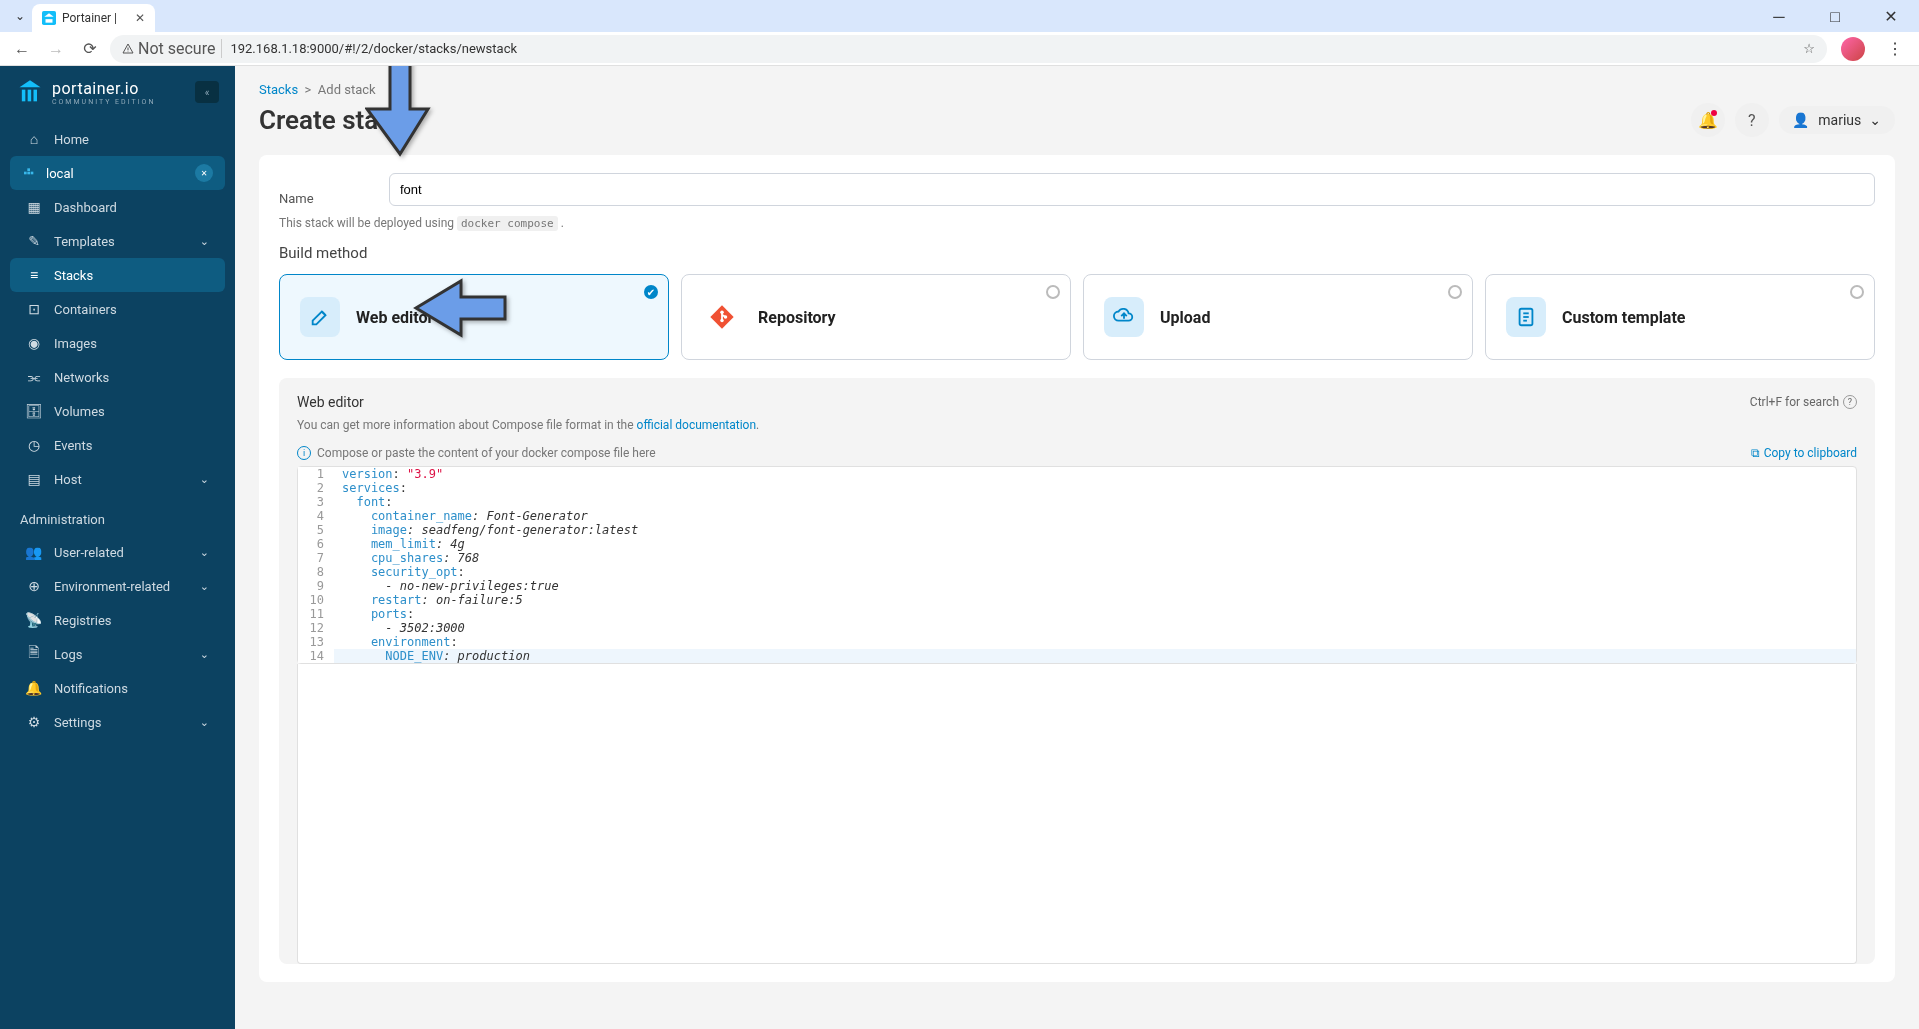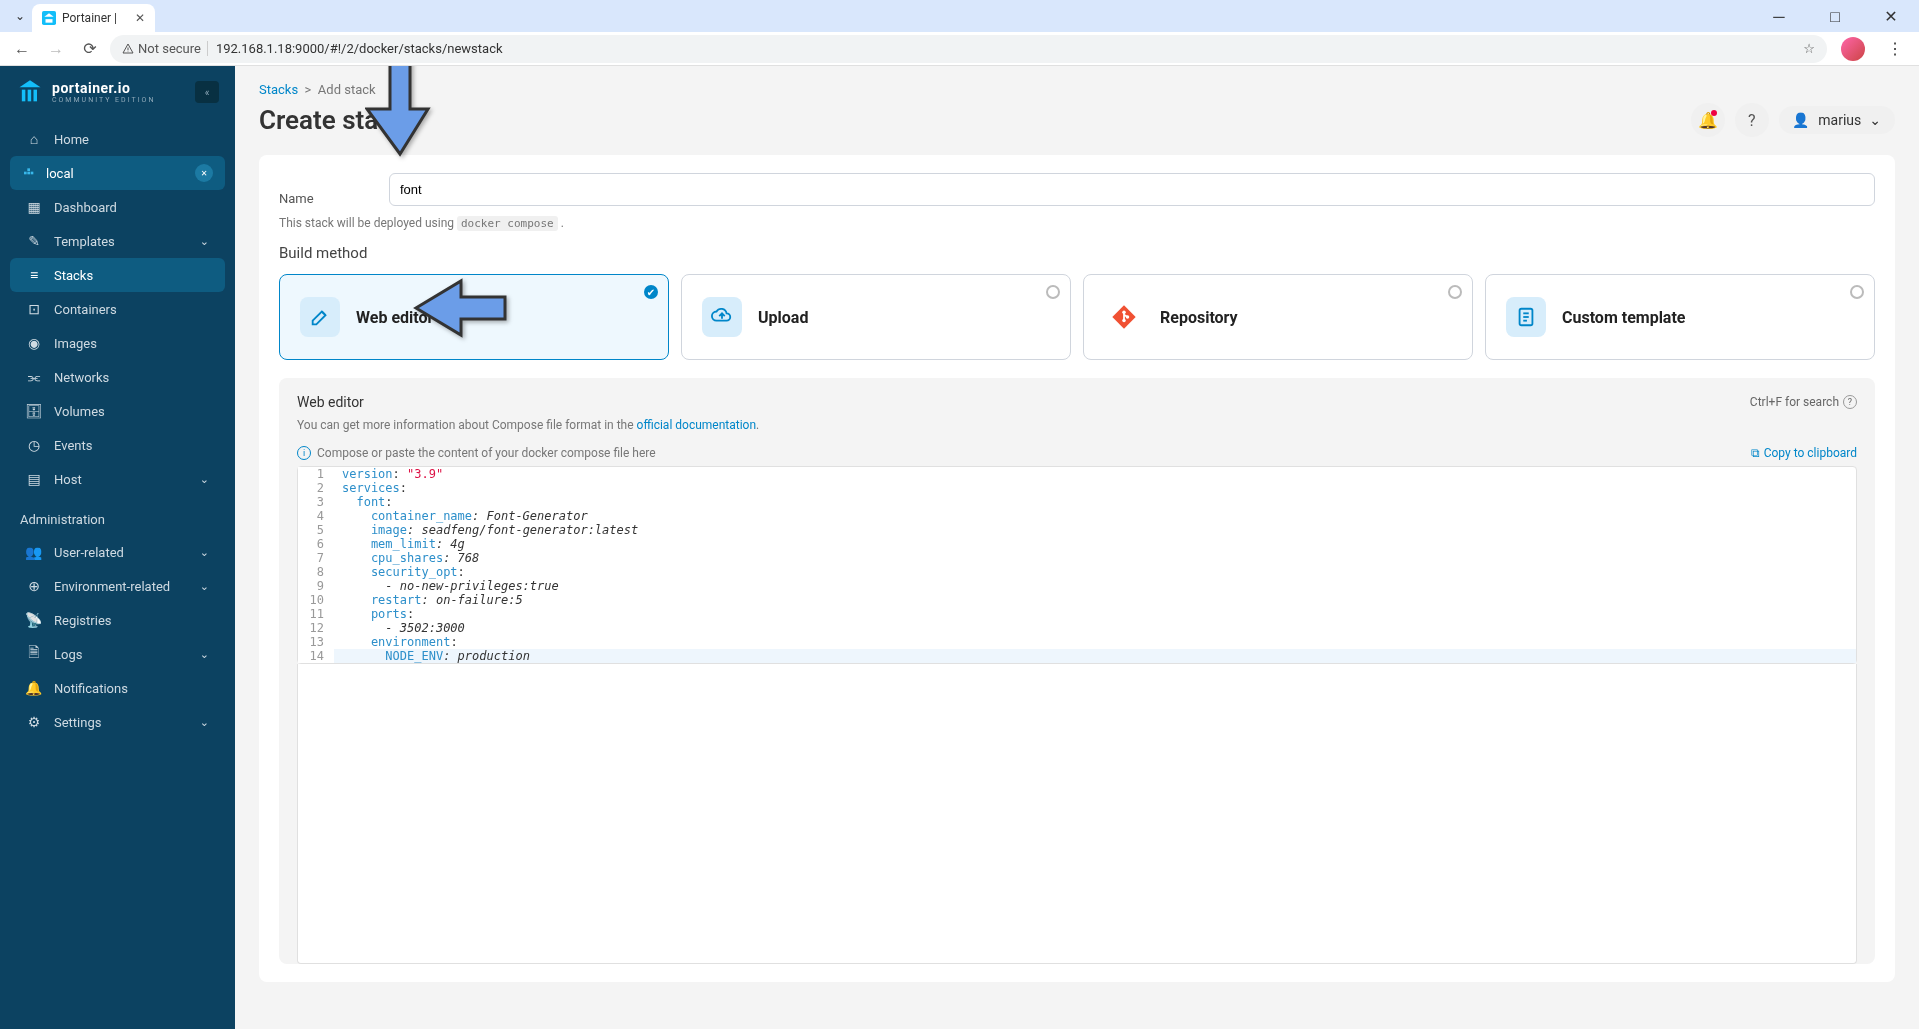--- a/index.html
+++ b/index.html
@@ -10,32 +10,32 @@
 .tab-dropdown { width: 24px; height: 24px; display: flex; align-items: center; justify-content: center; color: #333; font-size: 12px; }
 .tab { background: #fff; border-radius: 8px 8px 0 0; height: 28px; margin-top: 4px; display: flex; align-items: center; padding: 0 10px; gap: 6px; min-width: 120px; font-size: 12px; color: #333; }
 .tab-icon { width: 14px; height: 14px; }
 .tab-close { margin-left: 12px; color: #555; cursor: pointer; }
 .win-controls { margin-left: auto; display: flex; gap: 16px; color: #333; }
 .win-btn { width: 40px; height: 28px; display: flex; align-items: center; justify-content: center; cursor: pointer; }
 
 .browser-toolbar { background: #fff; height: 34px; display: flex; align-items: center; padding: 0 8px; gap: 6px; border-bottom: 1px solid #e0e0e0; }
 .nav-btn { width: 28px; height: 28px; display: flex; align-items: center; justify-content: center; color: #555; border-radius: 50%; }
 .url-bar { flex: 1; background: #f1f3f4; border-radius: 16px; height: 28px; display: flex; align-items: center; padding: 0 12px; gap: 8px; font-size: 13px; color: #333; }
-.url-notsecure { color: #555; font-size: 13px; padding-right: 6px; border-right: 1px solid #ccc; display: flex; align-items: center; gap: 4px; }
+.url-notsecure { color: #555; font-size: 16px; padding-right: 6px; border-right: 1px solid #ccc; display: flex; align-items: center; gap: 4px; }
 .url-star { margin-left: auto; color: #555; }
 .avatar { width: 24px; height: 24px; border-radius: 50%; background: linear-gradient(135deg, #f6a, #c44); margin: 0 8px; }
 .menu-dots { color: #333; padding: 0 8px; }
 
 
 .app { display: flex; height: calc(1029px - 66px); }
 .sidebar { width: 235px; background: #0c4261; color: #cfdae2; display: flex; flex-direction: column; padding-top: 12px; }
 .logo-row { padding: 0 16px 16px 16px; display: flex; align-items: center; gap: 8px; }
 .logo-icon { width: 28px; height: 28px; }
 .logo-text { display: flex; flex-direction: column; }
-.logo-title { font-size: 14px; font-weight: 700; color: #fff; letter-spacing: 0.5px; }
+.logo-title { font-size: 16px; font-weight: 400; color: #fff; letter-spacing: 0.5px; }
 .logo-sub { font-size: 7px; letter-spacing: 2px; color: #8fa9b9; }
 .collapse-btn { margin-left: auto; background: #083042; width: 24px; height: 22px; border-radius: 4px; display: flex; align-items: center; justify-content: center; color: #8fa9b9; font-size: 10px; }
 .nav-item { display: flex; align-items: center; gap: 12px; padding: 9px 16px; font-size: 13px; cursor: pointer; border-radius: 6px; margin: 0 10px; }
 .nav-item.active { background: #0e5c81; color: #fff; }
 .nav-item .nav-icon { width: 16px; height: 16px; display: flex; align-items: center; justify-content: center; font-size: 14px; }
 .nav-item .chevron { margin-left: auto; font-size: 11px; }
 .env-item { background: #0e5c81; border-radius: 6px; margin: 0 10px; padding: 8px 12px; display: flex; align-items: center; gap: 8px; color: #fff; font-size: 13px; }
 .env-close { margin-left: auto; width: 18px; height: 18px; background: #1c7aa3; border-radius: 50%; display: flex; align-items: center; justify-content: center; font-size: 8px; }
 .admin-header { padding: 16px 20px 8px 20px; font-size: 13px; color: #cfdae2; }
 
@@ -271,40 +271,40 @@
           <div class="method-icon" style="background:#d7edfb;">
             <svg width="22" height="22" viewBox="0 0 24 24">
                 <path d="M4 20h4l10-10-4-4L4 16v4z" fill="none" stroke="#0086c9" stroke-width="2"></path>
                 <path d="M14 6l4 4" stroke="#0086c9" stroke-width="2"></path>
               </svg>
           </div>
           <div class="method-title">Web editor</div>
         </div>
         <div class="method">
           <div class="radio"></div>
-          <div class="method-icon" style="background:#d7edfb;">
-            <svg width="22" height="22" viewBox="0 0 24 24">
-                <path d="M6 16a5 5 0 010-10 6 6 0 0111 2 4 4 0 010 8H6z" fill="none" stroke="#0086c9" stroke-width="2"></path>
-                <path d="M12 8v6m-3-3l3-3 3 3" fill="none" stroke="#0086c9" stroke-width="2"></path>
-              </svg>
-          </div>
-          <div class="method-title">Upload</div>
-        </div>
-        <div class="method">
-          <div class="radio"></div>
           <div class="method-icon" style="background:#fff;">
             <svg width="28" height="28" viewBox="0 0 24 24">
                 <path d="M12 2l10 10-10 10L2 12z" fill="#f05133"></path>
                 <circle cx="12" cy="8" r="1.5" fill="#fff"></circle>
                 <circle cx="15" cy="12" r="1.5" fill="#fff"></circle>
                 <circle cx="12" cy="15" r="1.5" fill="#fff"></circle>
                 <path d="M12 8v7m0-5l3 2" stroke="#fff" stroke-width="1.5"></path>
               </svg>
           </div>
           <div class="method-title">Repository</div>
+        </div>
+        <div class="method">
+          <div class="radio"></div>
+          <div class="method-icon" style="background:#d7edfb;">
+            <svg width="22" height="22" viewBox="0 0 24 24">
+                <path d="M6 16a5 5 0 010-10 6 6 0 0111 2 4 4 0 010 8H6z" fill="none" stroke="#0086c9" stroke-width="2"></path>
+                <path d="M12 8v6m-3-3l3-3 3 3" fill="none" stroke="#0086c9" stroke-width="2"></path>
+              </svg>
+          </div>
+          <div class="method-title">Upload</div>
         </div>
         <div class="method">
           <div class="radio"></div>
           <div class="method-icon" style="background:#d7edfb;">
             <svg width="22" height="22" viewBox="0 0 24 24">
                 <rect x="5" y="3" width="14" height="18" rx="2" fill="none" stroke="#0086c9" stroke-width="2"></rect>
                 <line x1="9" y1="8" x2="15" y2="8" stroke="#0086c9" stroke-width="2"></line>
                 <line x1="9" y1="12" x2="15" y2="12" stroke="#0086c9" stroke-width="2"></line>
                 <line x1="9" y1="16" x2="13" y2="16" stroke="#0086c9" stroke-width="2"></line>
               </svg>

